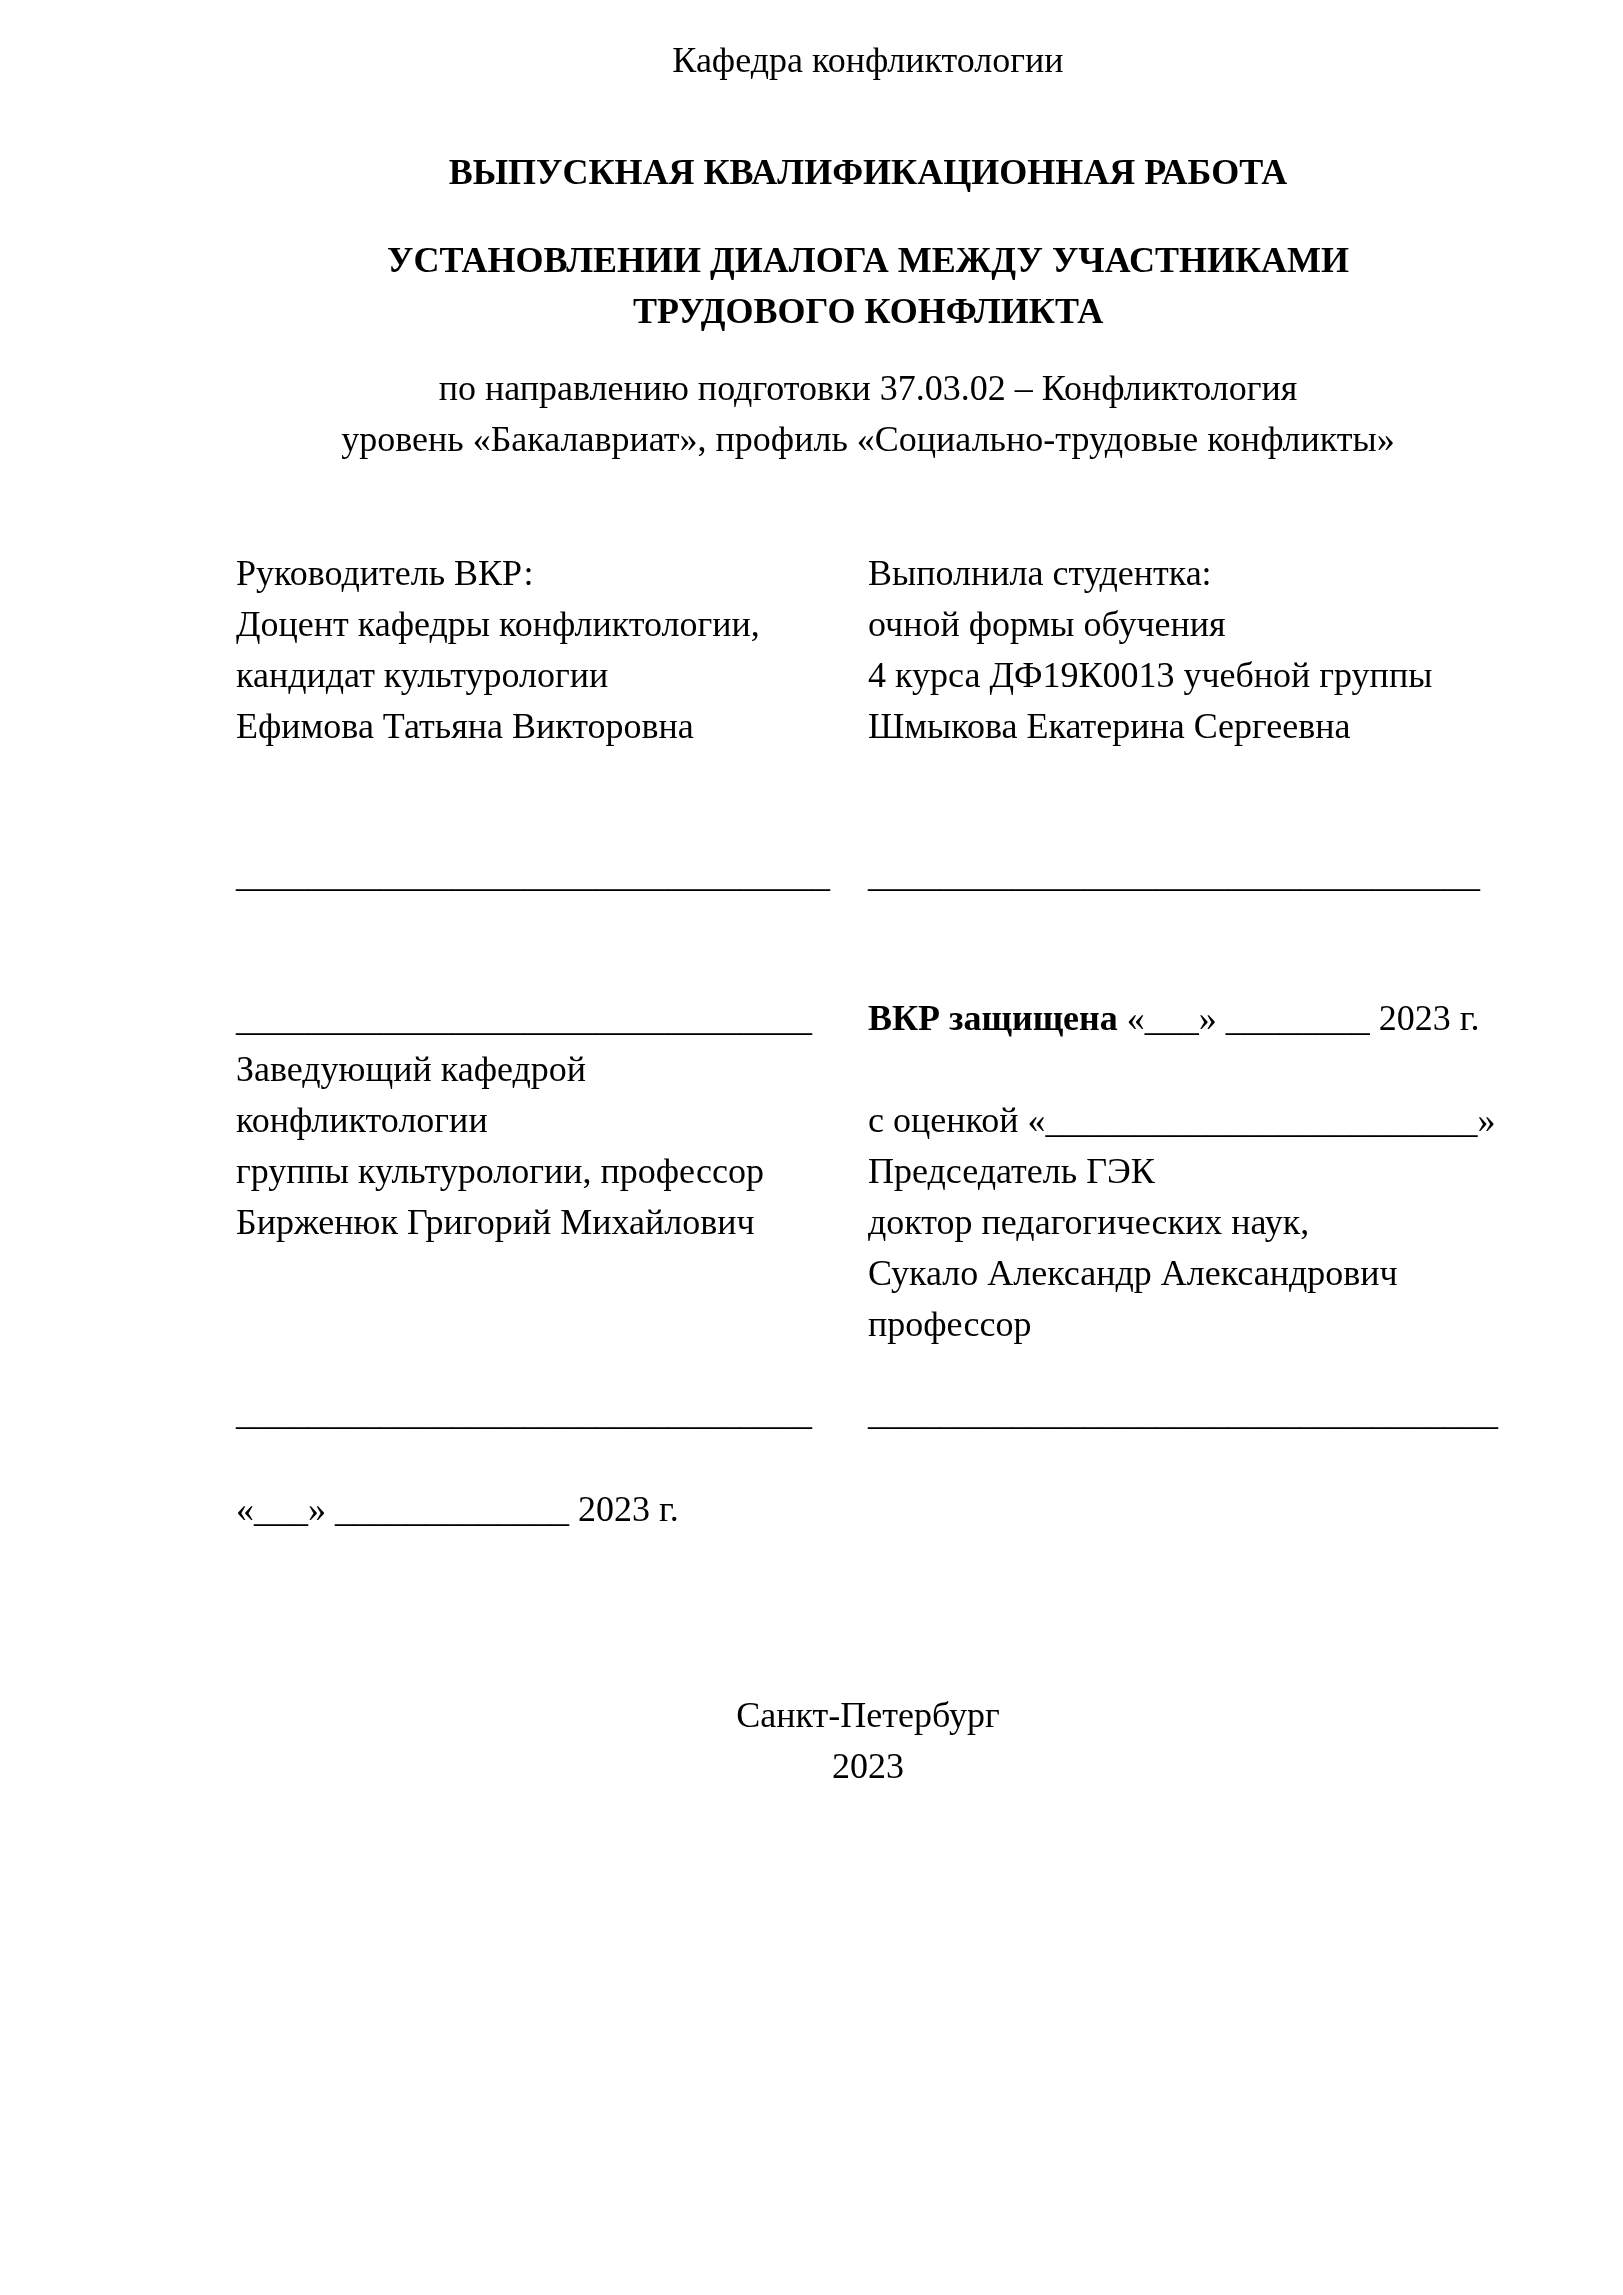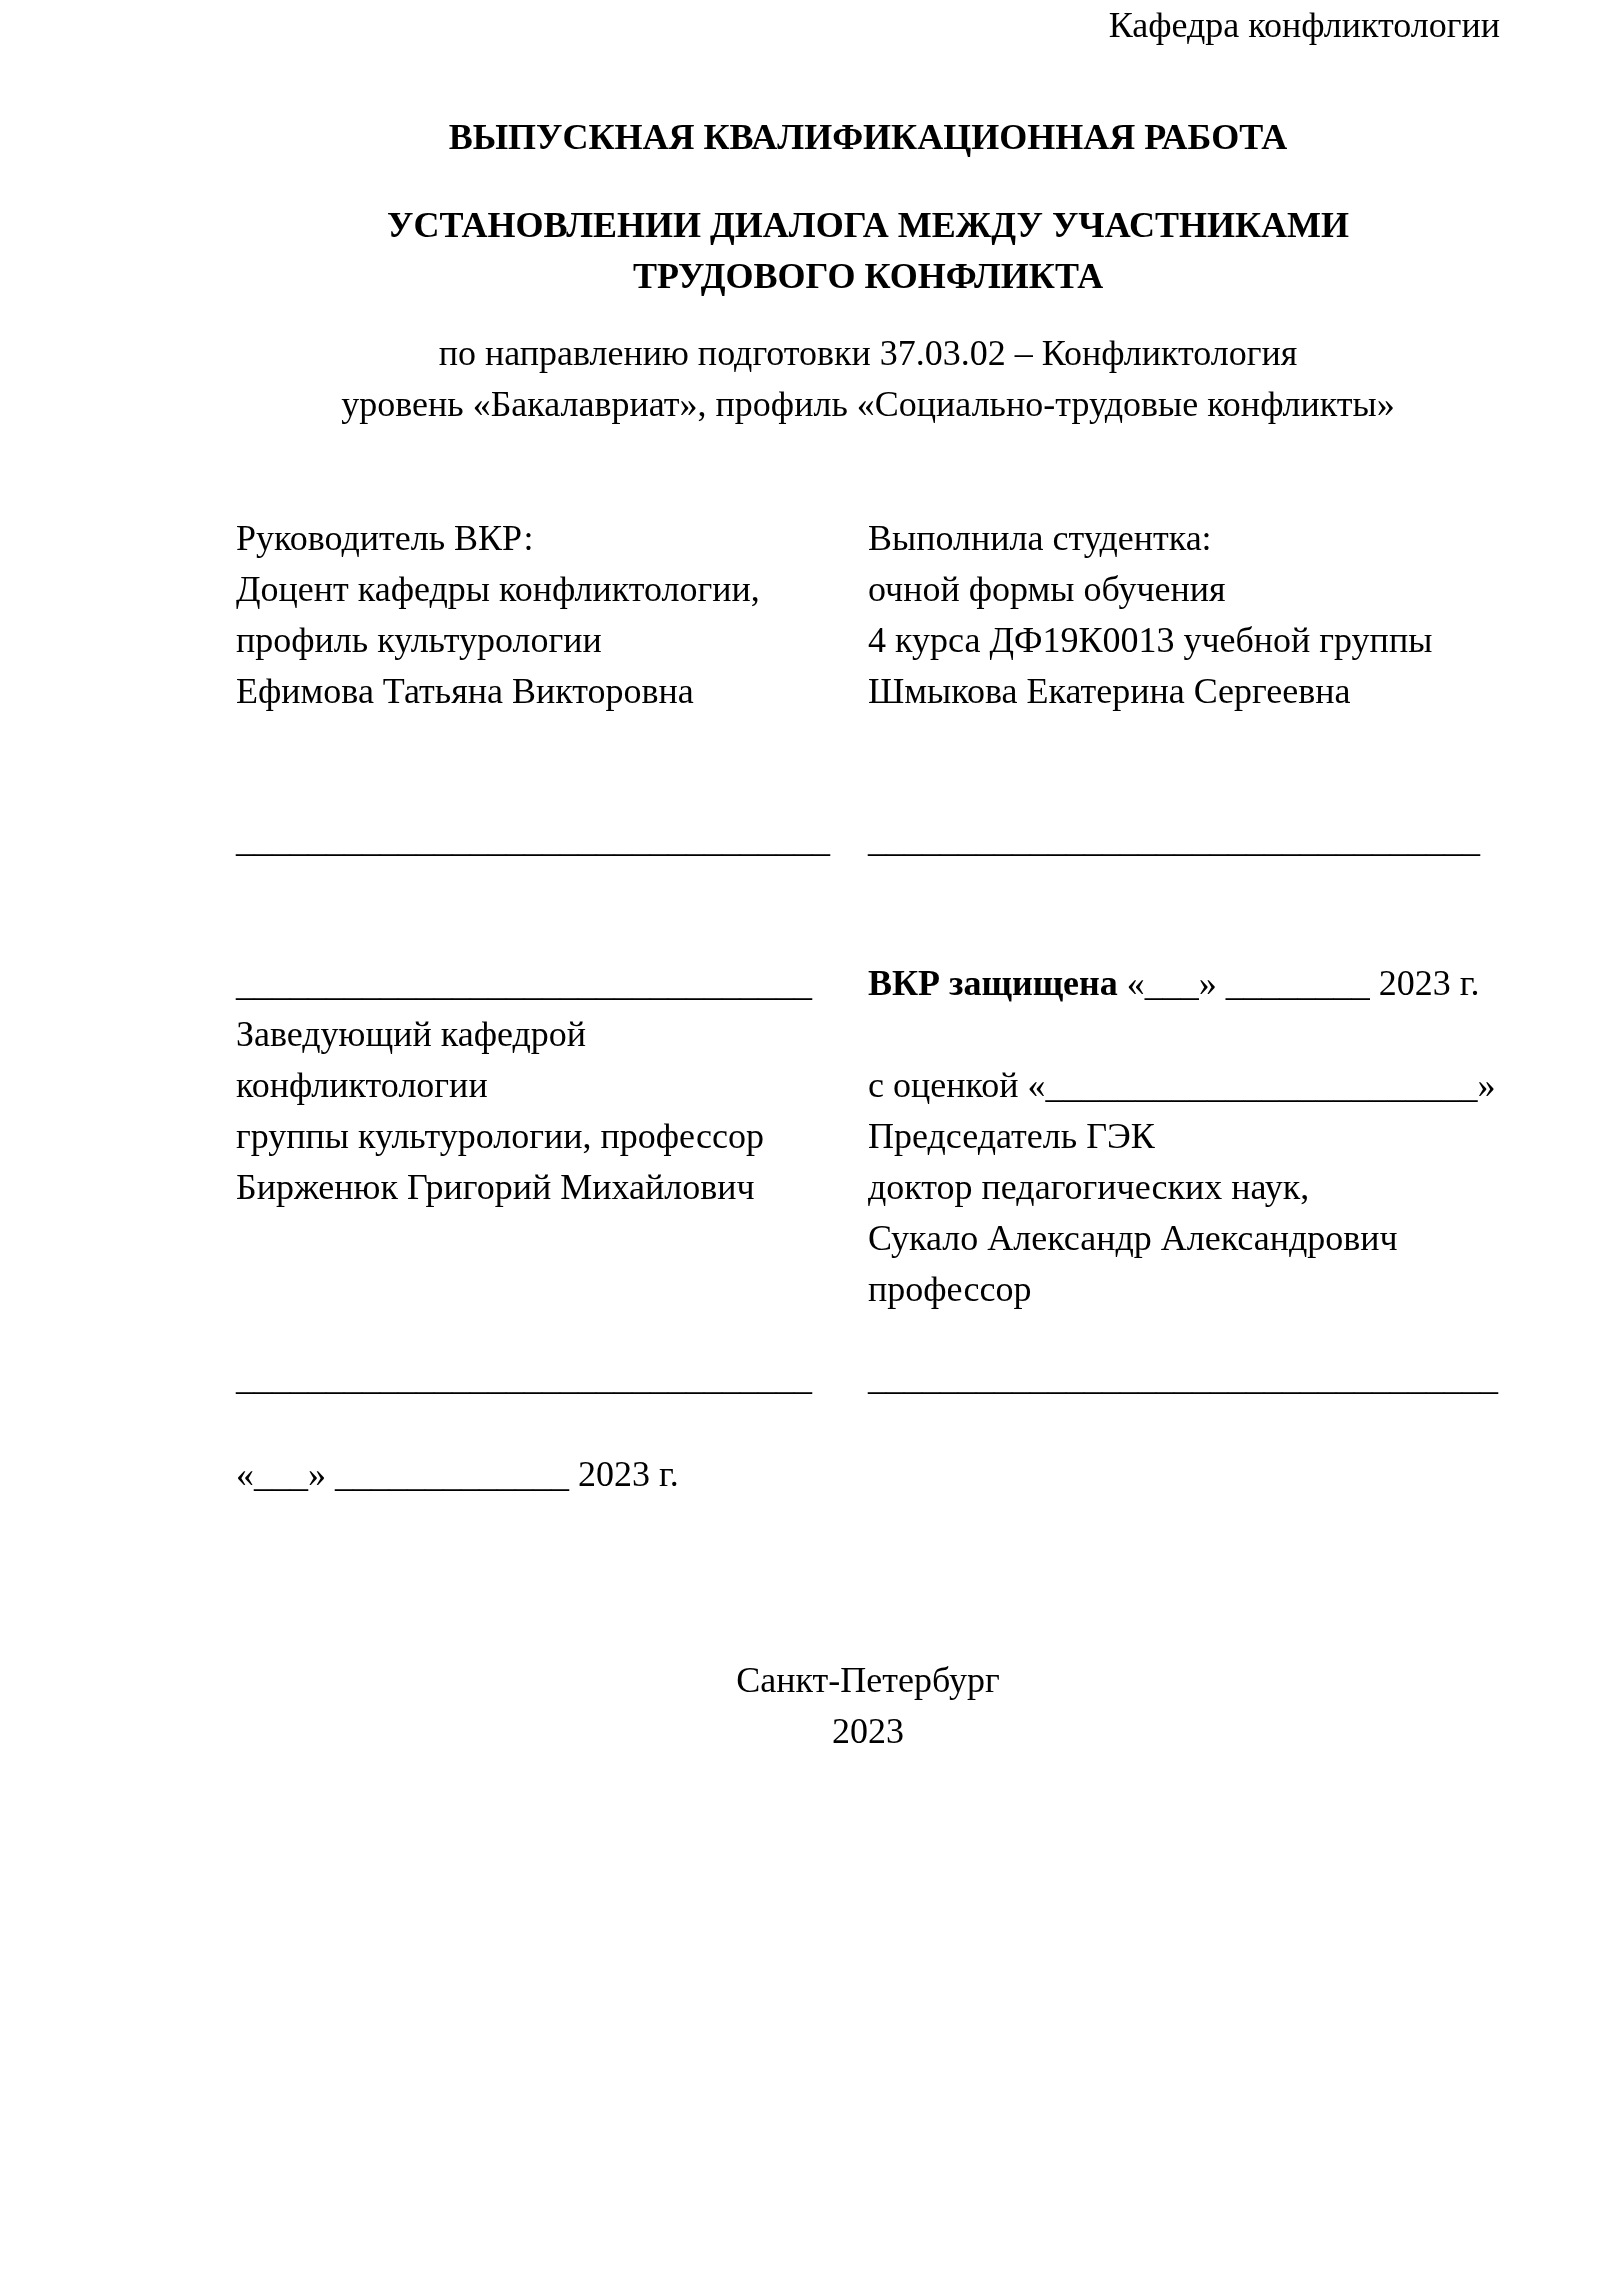--- a/index.html
+++ b/index.html
@@ -12,21 +12,21 @@
   }
   .page{position:relative;width:1264px;padding:0 124px 0 236px;}
   .c{text-align:center;}
   .r{text-align:right;}
   .b{font-weight:bold;}
   .row{display:flex;align-items:flex-start;}
   .col-l{flex:0 0 632px;width:632px;white-space:nowrap;}
   .col-r{flex:1 1 auto;white-space:nowrap;}
   .spacer-line{height:51px;}
   #blk-uni{margin-top:147px;}
-  #blk-dept{}
+  #blk-dept{margin-top:35px;text-align:center;}
   #blk-worktype{margin-top:61px;}
   #blk-title{margin-top:37px;}
   #blk-program{margin-top:26px;}
   #blk-people{margin-top:83px;}
   #blk-sig1{margin-top:97px;justify-content:flex-end;}
   #blk-approval{margin-top:93px;}
   #blk-sig2{margin-top:37px;}
   #blk-date{margin-top:46px;}
   #blk-city{margin-top:155px;}
 </style>
@@ -47,21 +47,21 @@
 
   <div id="blk-program">
     <div class="c">по направлению подготовки 37.03.02 – Конфликтология</div>
     <div class="c">уровень «Бакалавриат», профиль «Социально-трудовые конфликты»</div>
   </div>
 
   <div id="blk-people" class="row">
     <div class="col-l">
       <div>Руководитель ВКР:</div>
       <div>Доцент кафедры конфликтологии,</div>
-      <div>профиль культурологии</div>
+      <div>кандидат культурологии</div>
       <div>Ефимова Татьяна Викторовна</div>
     </div>
     <div class="col-r">
       <div>Выполнила студентка:</div>
       <div>очной формы обучения</div>
       <div>4 курса ДФ19К0013 учебной группы</div>
       <div>Шмыкова Екатерина Сергеевна</div>
     </div>
   </div>
 

